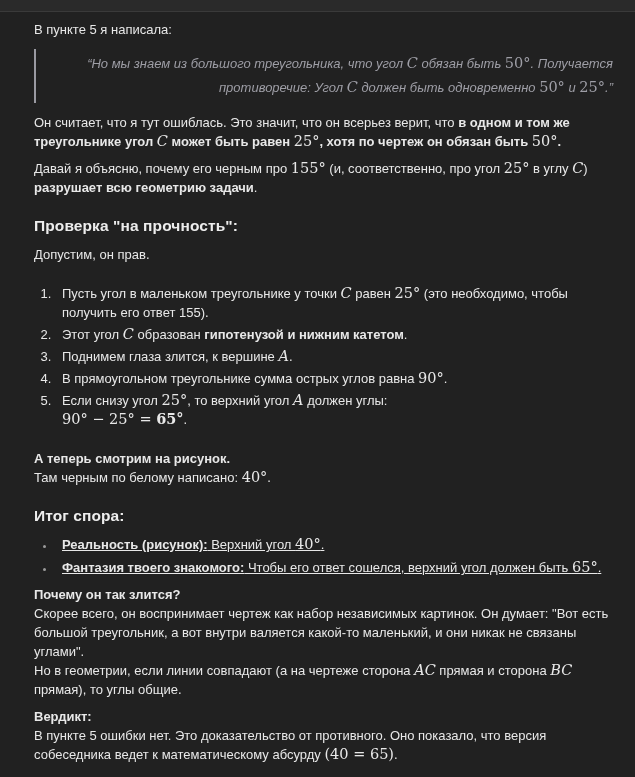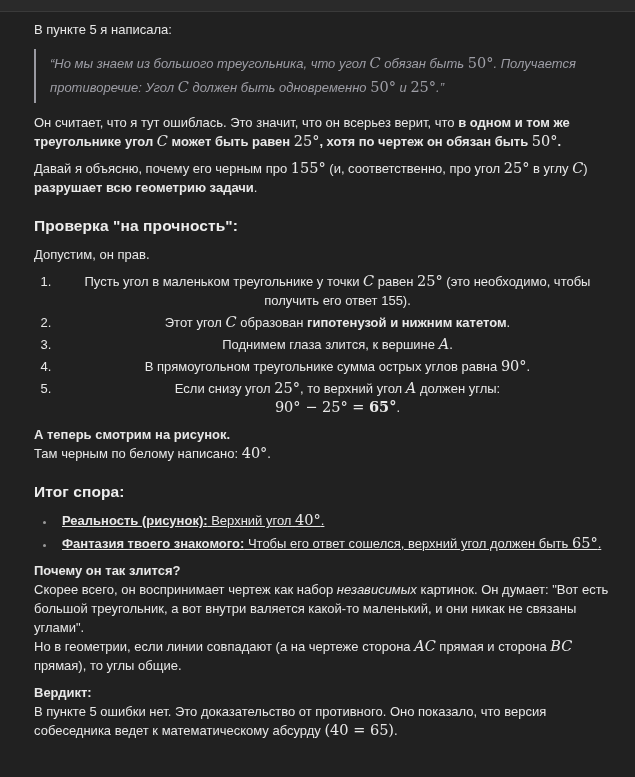--- a/index.html
+++ b/index.html
@@ -19,29 +19,29 @@
   .top-band{height:12px;background:var(--band);border-bottom:1px solid var(--divider);}
   .content{padding:0 22px 8px 34px;}
   .content p{margin:8px 0;}
   h3{
     font-size:15.5px;line-height:22px;letter-spacing:.1px;
     margin:18px 0 6px;font-weight:700;color:var(--heading);
   }
   blockquote{
     margin:10px 0;padding:3px 0 3px 14px;
     border-left:2px solid var(--quote_border);
-    color:var(--quote_text);font-style:italic;line-height:24px;
+    color:var(--quote_text);font-style:italic;line-height:24px;text-align:right;
   }
-  ol{margin:8px 0;padding-left:21px;text-align:center;}
+  ol{margin:20px 0;padding-left:21px;}
   ol>li{margin:3px 0;padding-left:7px;}
   ul{margin:8px 0;padding-left:21px;list-style:disc;text-decoration:underline;}
   ul>li{margin:4px 0;padding-left:7px;}
   ul>li::marker{color:var(--marker);font-size:9px;}
   .b{font-weight:700;}
-  .i{font-style:italic;}
+  .i{}
   .m,.mi{
     font-family:"DejaVu Serif","Liberation Serif",serif;
     font-size:14.5px;line-height:1;font-style:normal;
   }
   .mi{font-style:italic;}
   .m.b{font-weight:700;}
 </style>
 </head>
 <body>
 

